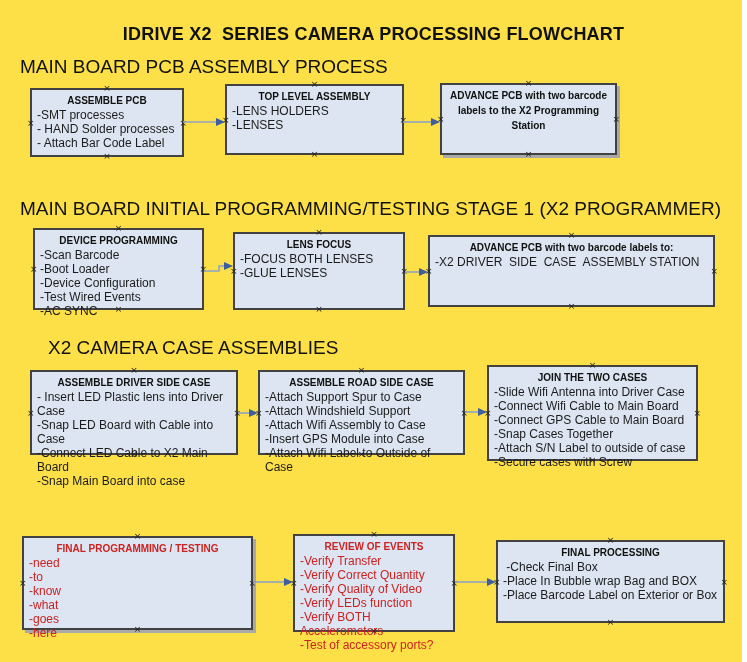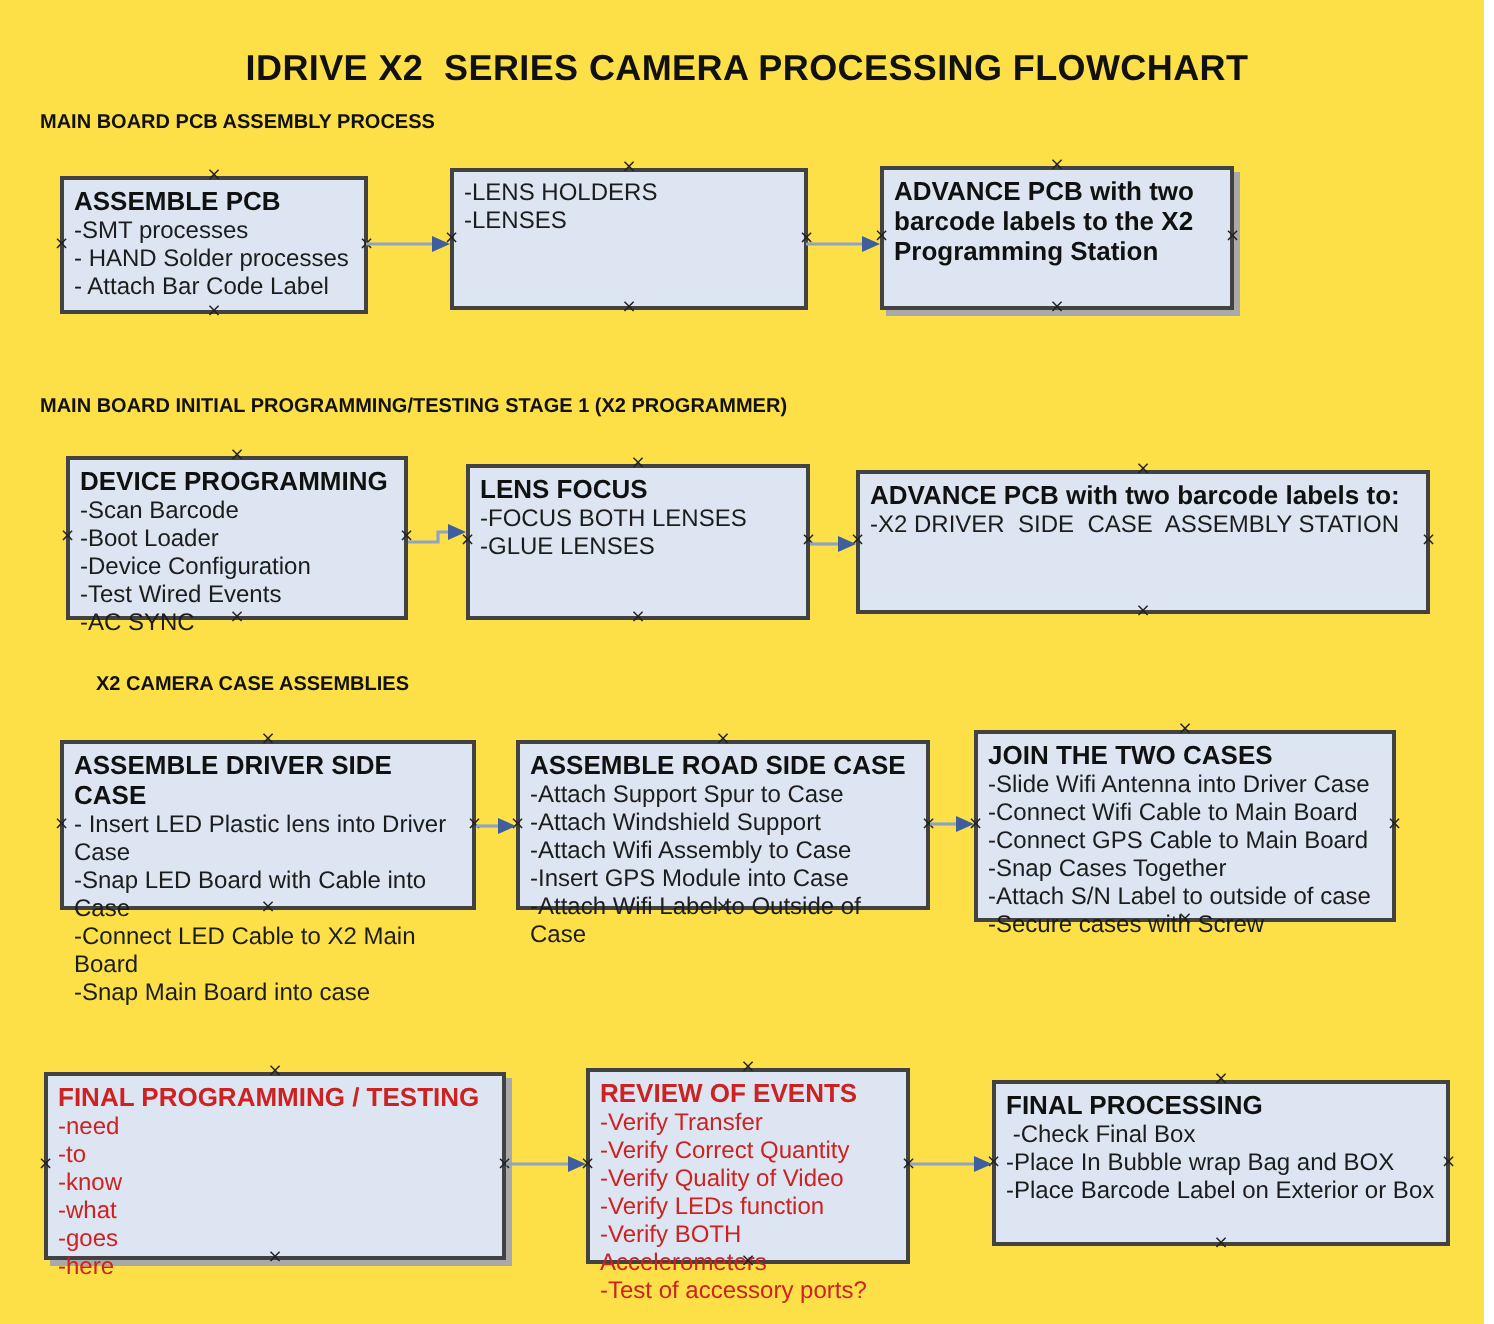--- a/index.html
+++ b/index.html
@@ -6,36 +6,37 @@
   #canvas {
     position:relative; width:742px; height:662px; background:#fde047;
     font-family:"Liberation Sans", sans-serif; overflow:hidden;
   }
   .main-title {
     position:absolute; top:24px; left:0; width:747px; text-align:center;
     font-size:18px; font-weight:bold; color:#111; letter-spacing:.2px;
     white-space:pre-wrap;
   }
   .section-heading {
-    position:absolute; font-size:10px; font-weight:bold; color:#111;
+    position:absolute; font-size:19px; font-weight:normal; color:#111;
     white-space:pre-wrap;
   }
   .h1 { left:20px;  top:56px;  }
   .h2 { left:20px;  top:198px;text-align:right; }
   .h3 { left:35px;  top:337px;margin-left:13px; }
   .h4 { left:35px;  top:487px; }
   .heading-red { color:#cc2222; white-space:pre-wrap; }
 
   .box {
     position:absolute; background:#dce5f1; border:2px solid #424242;
     box-sizing:border-box; padding:3px 5px 2px 5px;
   }
   .box-title {
-    font-size:13px; font-weight:bold; line-height:15px; color:#111;
+    font-size:10px; font-weight:bold; line-height:15px; color:#111;
     white-space:pre-wrap;
+    text-align:center;
   }
   .box-item {
     font-size:12px; line-height:14px; color:#1c1c1c; white-space:pre-wrap;
   }
   .red .box-title, .red .box-item { color:#cc2222; }
   .shadow { box-shadow:3px 3px 0 #a9a9a9; }
   .overflow-open { overflow:visible; }
   .nowrap .box-title { white-space:nowrap; }
 
   .b1  { left:30px;  top:88px;  width:154px; height:69px; }
@@ -80,20 +81,21 @@
     <div class="box-title">ASSEMBLE PCB</div>
     <div class="box-item">-SMT processes</div>
     <div class="box-item">- HAND Solder processes</div>
     <div class="box-item">- Attach Bar Code Label</div>
   <span class="glue glue-t">×</span>
       <span class="glue glue-b">×</span>
       <span class="glue glue-l">×</span>
       <span class="glue glue-r">×</span>
     </div>
   <div class="box b2">
+    <div class="box-title">TOP LEVEL ASSEMBLY</div>
     <div class="box-item">-LENS HOLDERS</div>
     <div class="box-item">-LENSES</div>
   <span class="glue glue-t">×</span>
       <span class="glue glue-b">×</span>
       <span class="glue glue-l">×</span>
       <span class="glue glue-r">×</span>
     </div>
   <div class="box b3 shadow">
     <div class="box-title">ADVANCE PCB with two barcode labels to the X2 Programming Station</div>
   <span class="glue glue-t">×</span>

